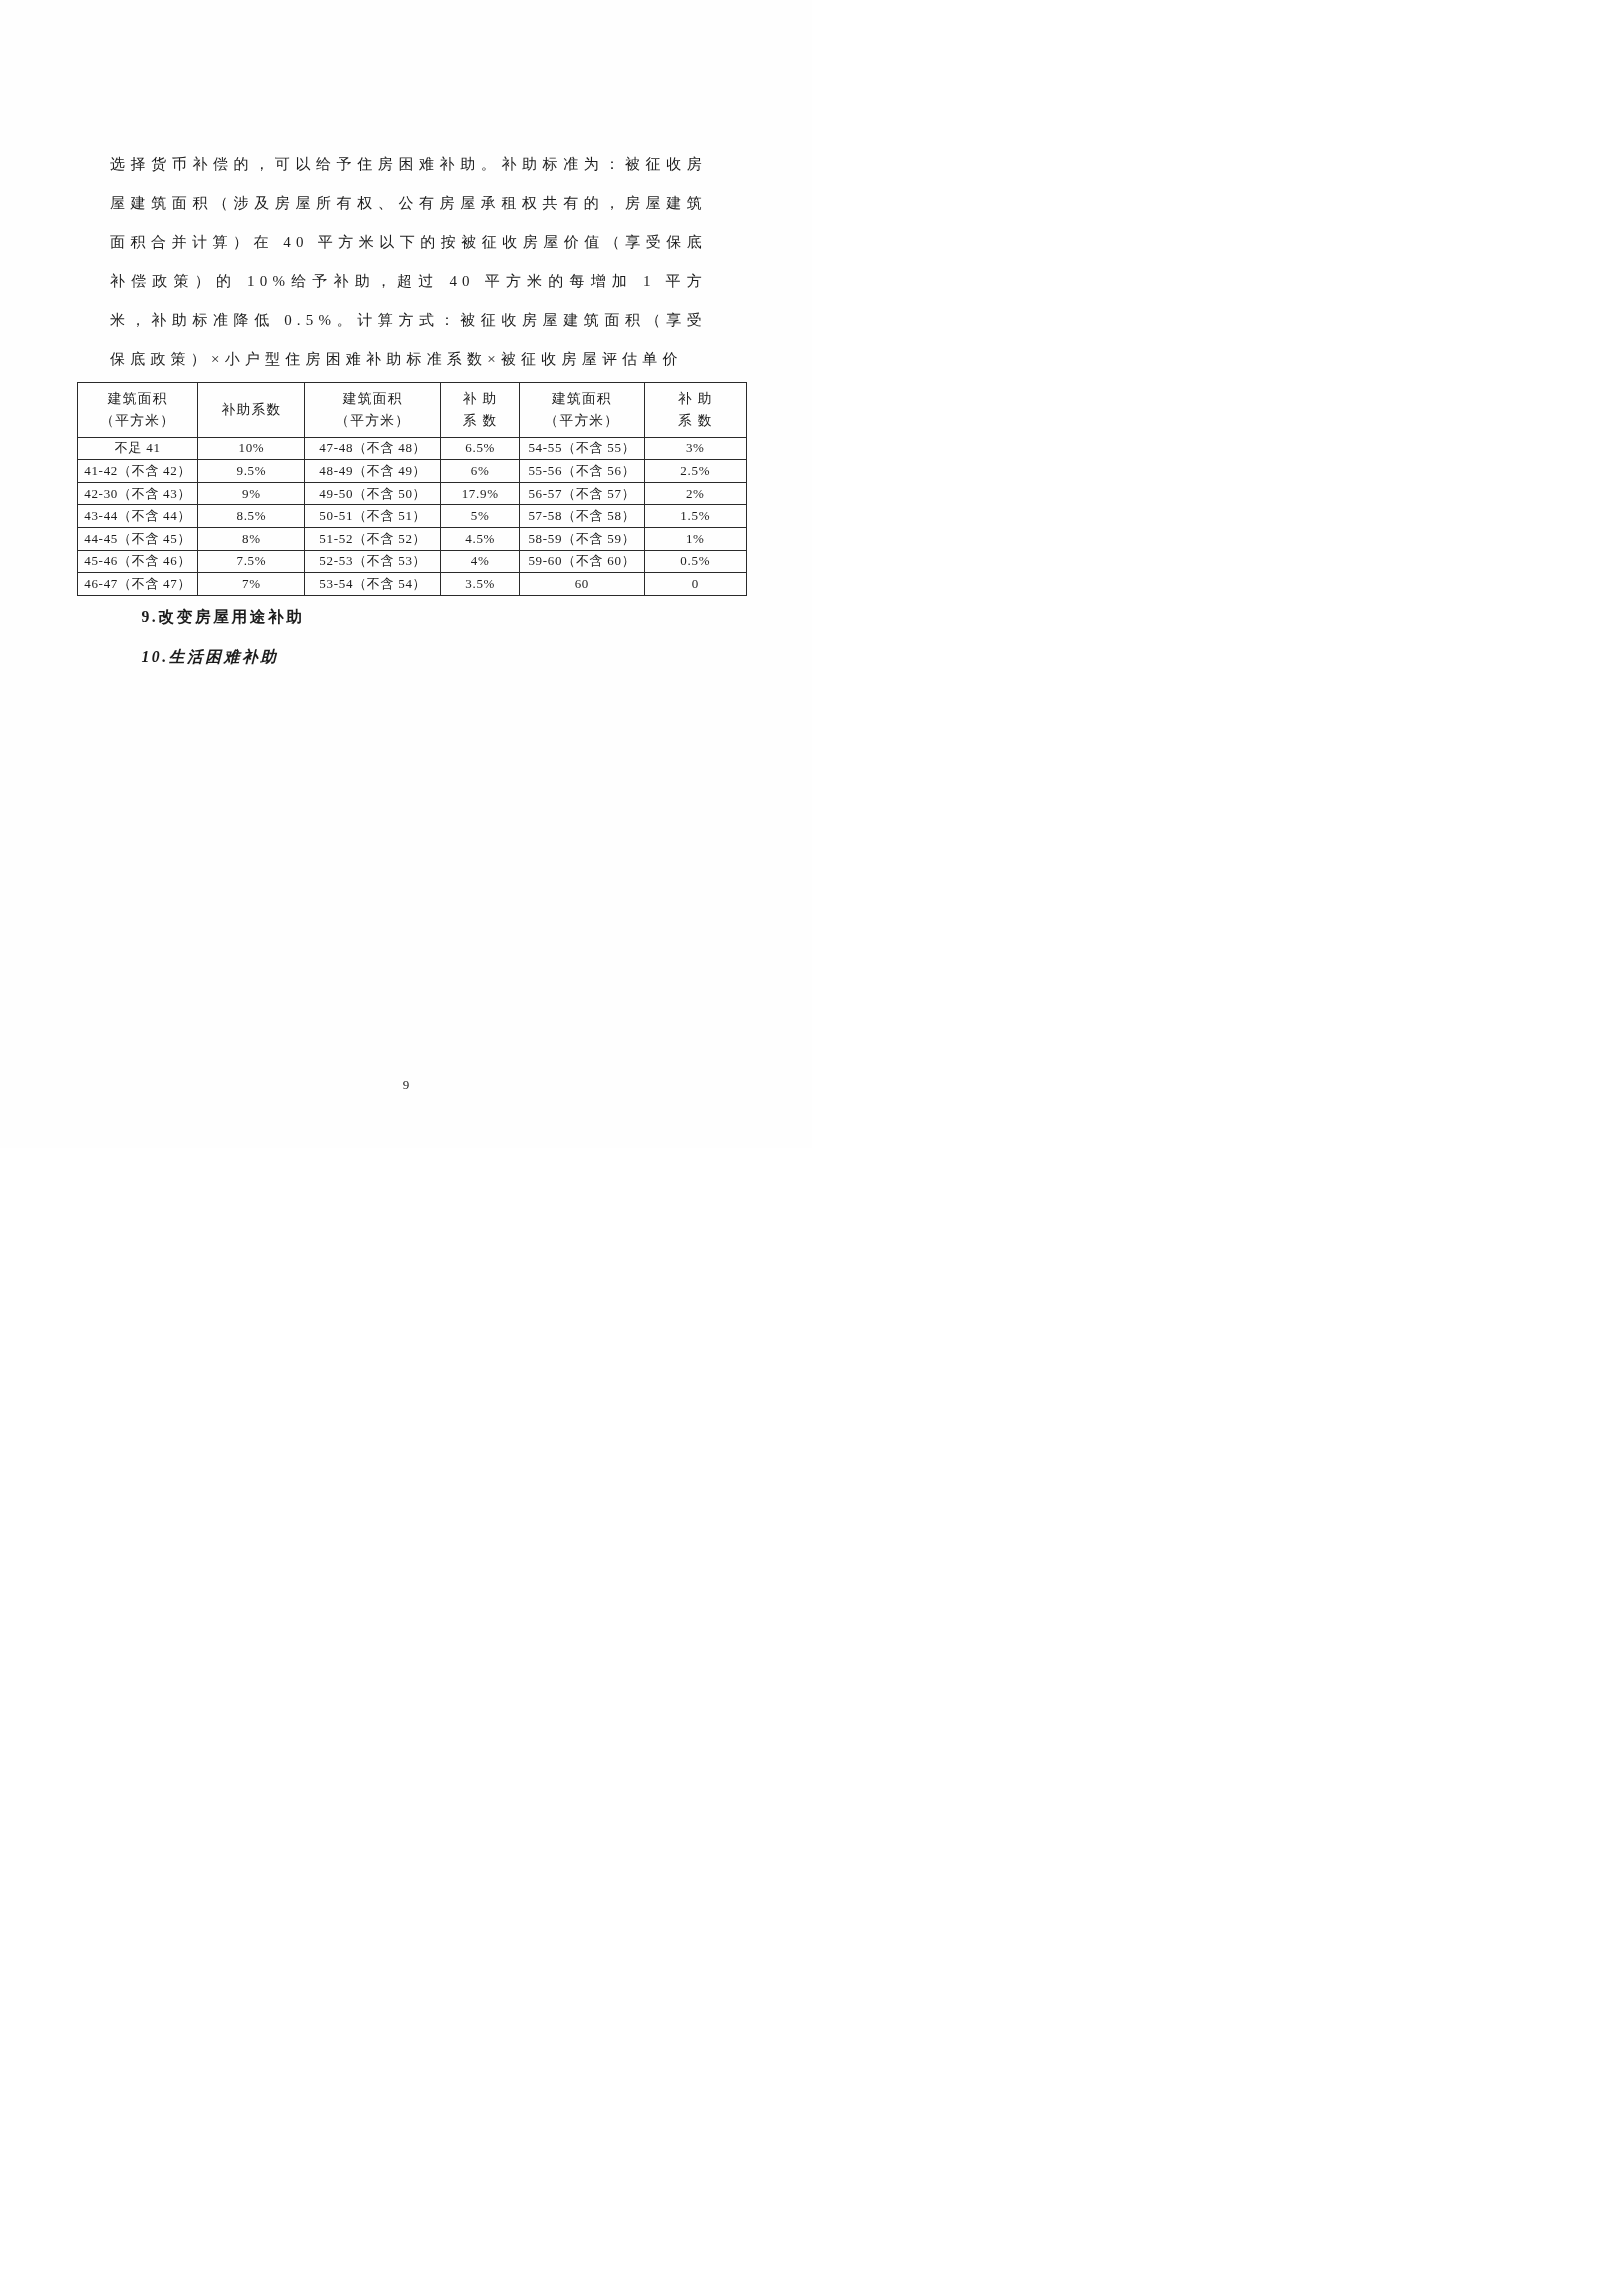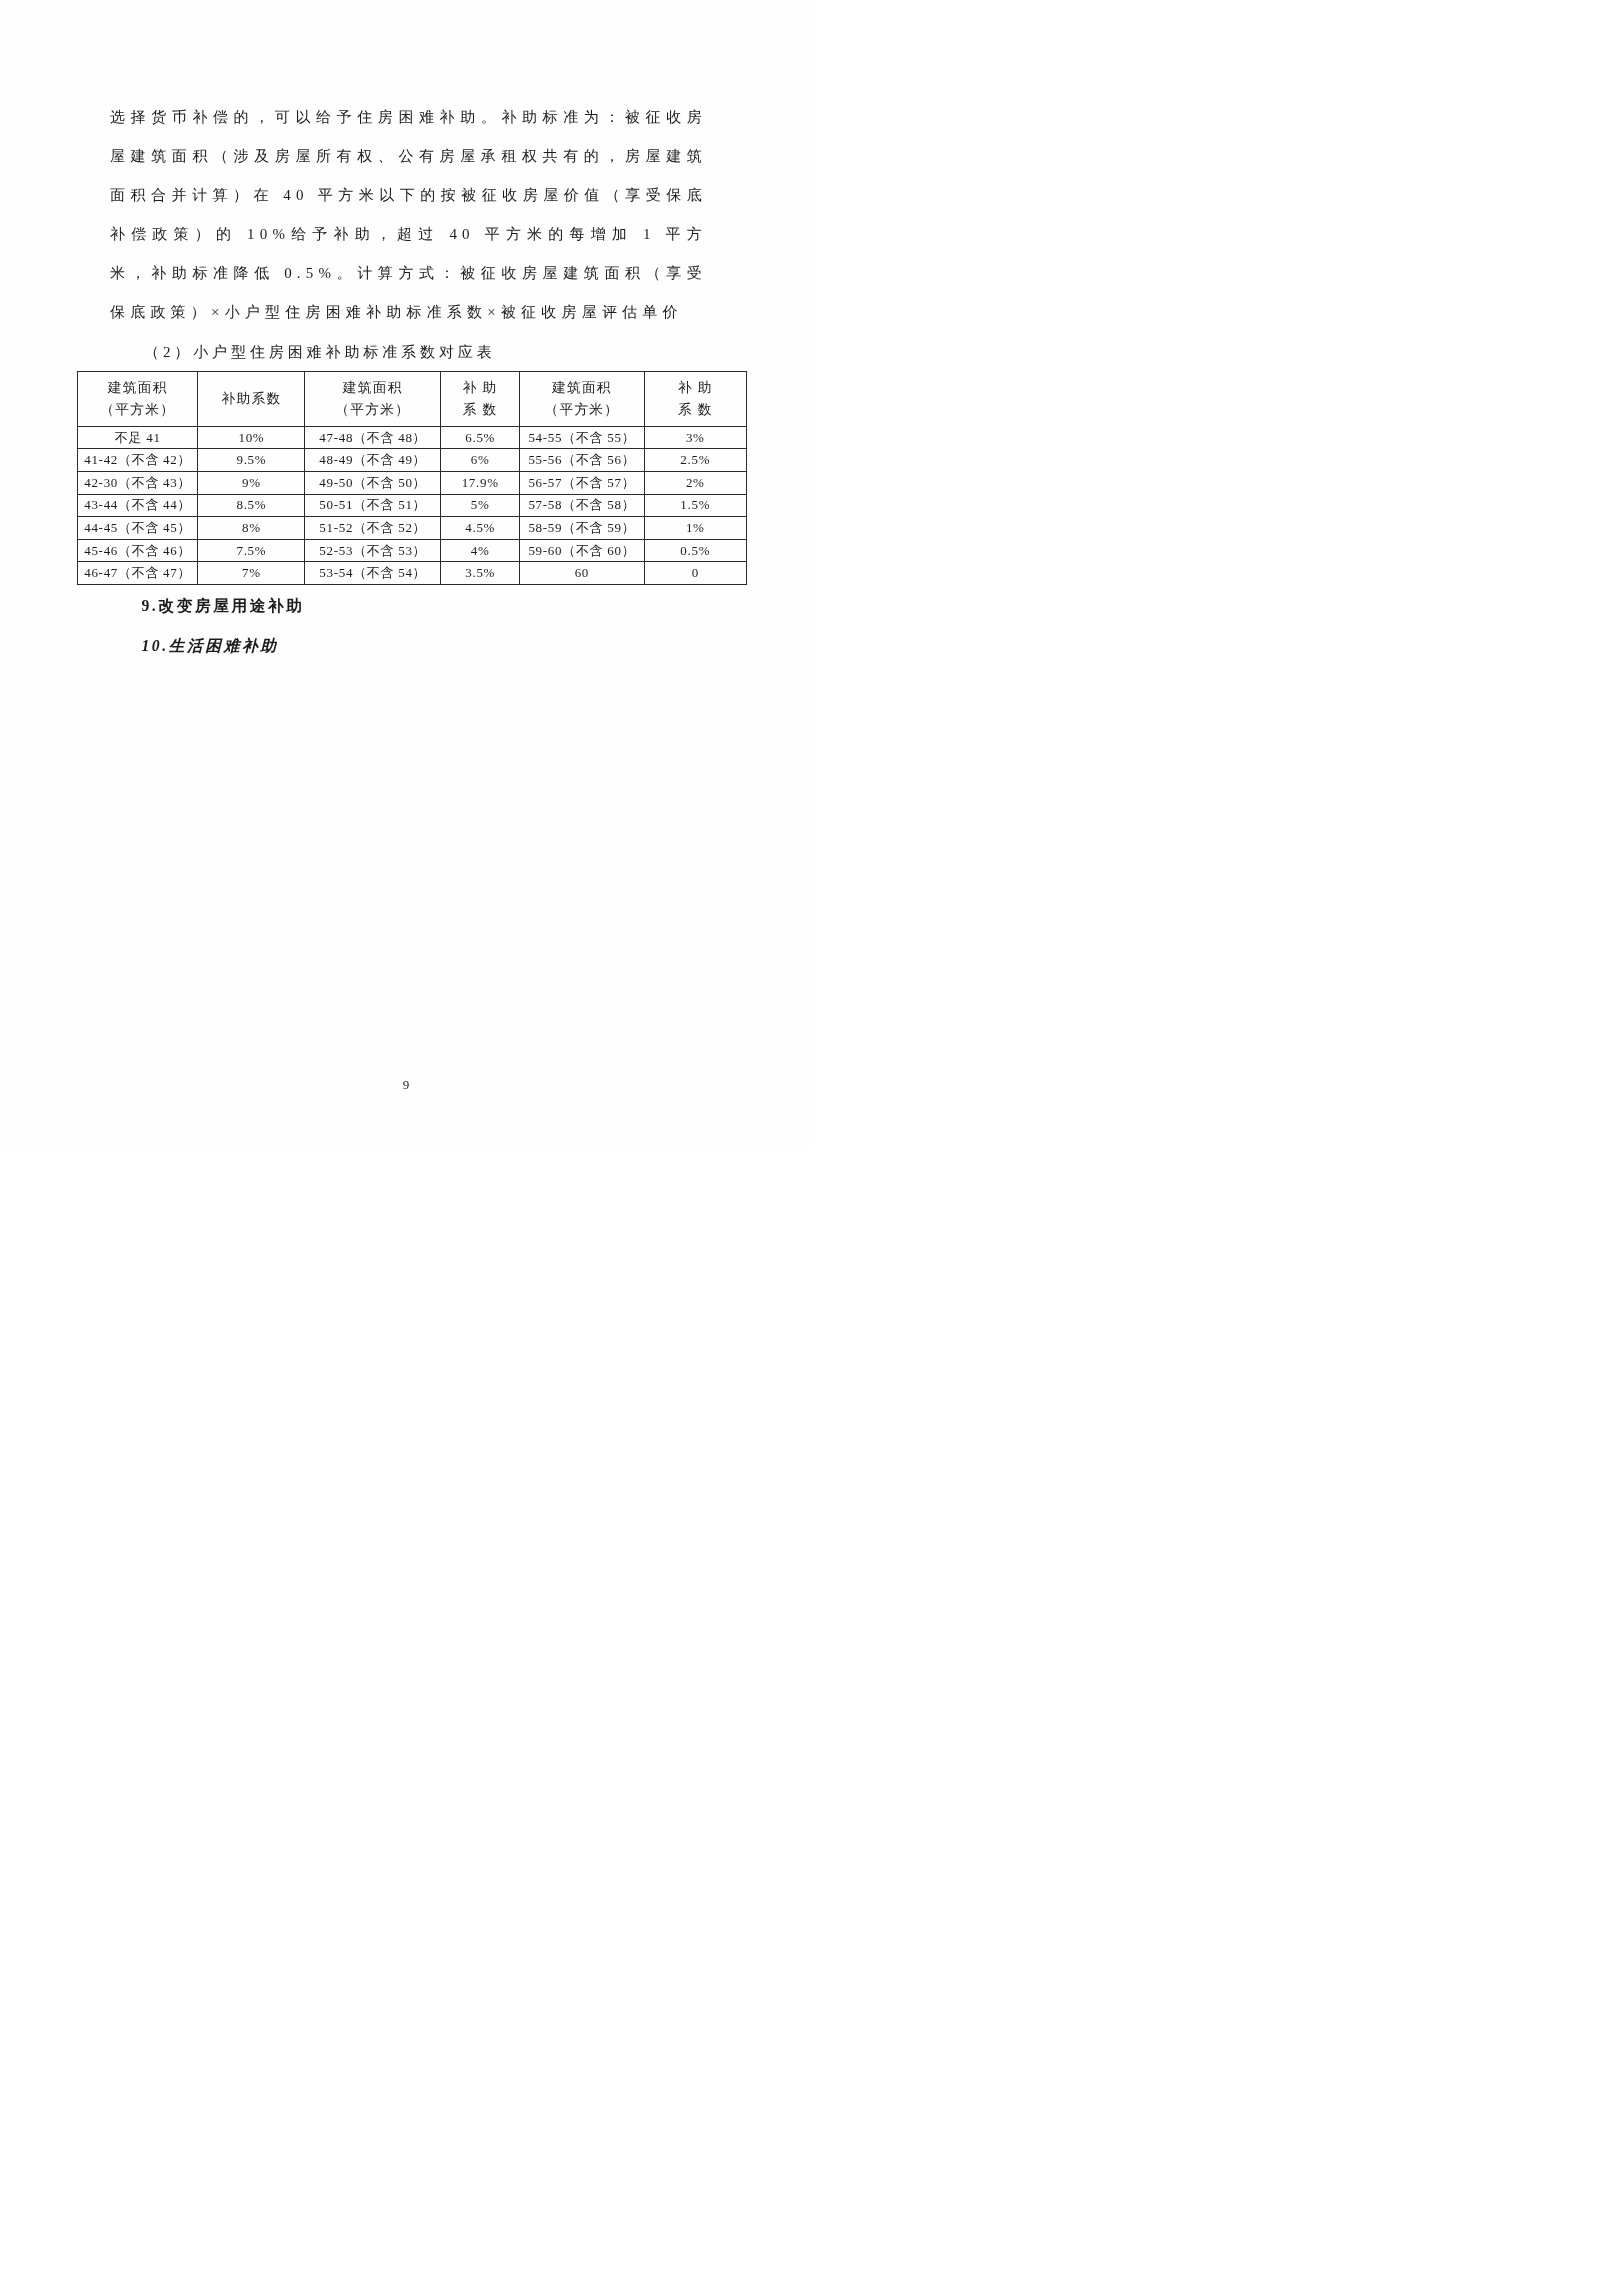--- a/index.html
+++ b/index.html
@@ -23,20 +23,21 @@
   .para {
     font-size: 15px;
     line-height: 39px;
     letter-spacing: 5.2px;
     text-align: justify;
     margin: 0;
   }
   .para-intro {
     padding-top: 98px;
     text-indent: 0;
+    margin-top: 47px;
   }
   .para-body {
     text-indent: 2.2em;
     margin-top: 3.9px;
   }
   .table-caption {
     font-size: 15px;
     letter-spacing: 3.9px;
     line-height: 31px;
     margin-top: 5.2px;
@@ -94,21 +95,20 @@
   }
 </style>
 </head>
 <body>
 
 <div class="page">
 
   <div class="text-col">
     <p class="para para-intro">选择货币补偿的，可以给予住房困难补助。补助标准为：被征收房屋建筑面积（涉及房屋所有权、公有房屋承租权共有的，房屋建筑面积合并计算）在 40 平方米以下的按被征收房屋价值（享受保底补偿政策）的 10%给予补助，超过 40 平方米的每增加 1 平方米，补助标准降低 0.5%。计算方式：被征收房屋建筑面积（享受保底政策）×小户型住房困难补助标准系数×被征收房屋评估单价</p>
 
-    <div class="table-caption">（2）小户型住房困难补助标准系数对应表</div>
   </div>
 
   <div class="tbl-wrap">
     <table class="coef">
       <colgroup>
         <col style="width:18%">
         <col style="width:16%">
         <col style="width:20.3%">
         <col style="width:11.8%">
         <col style="width:18.6%">

